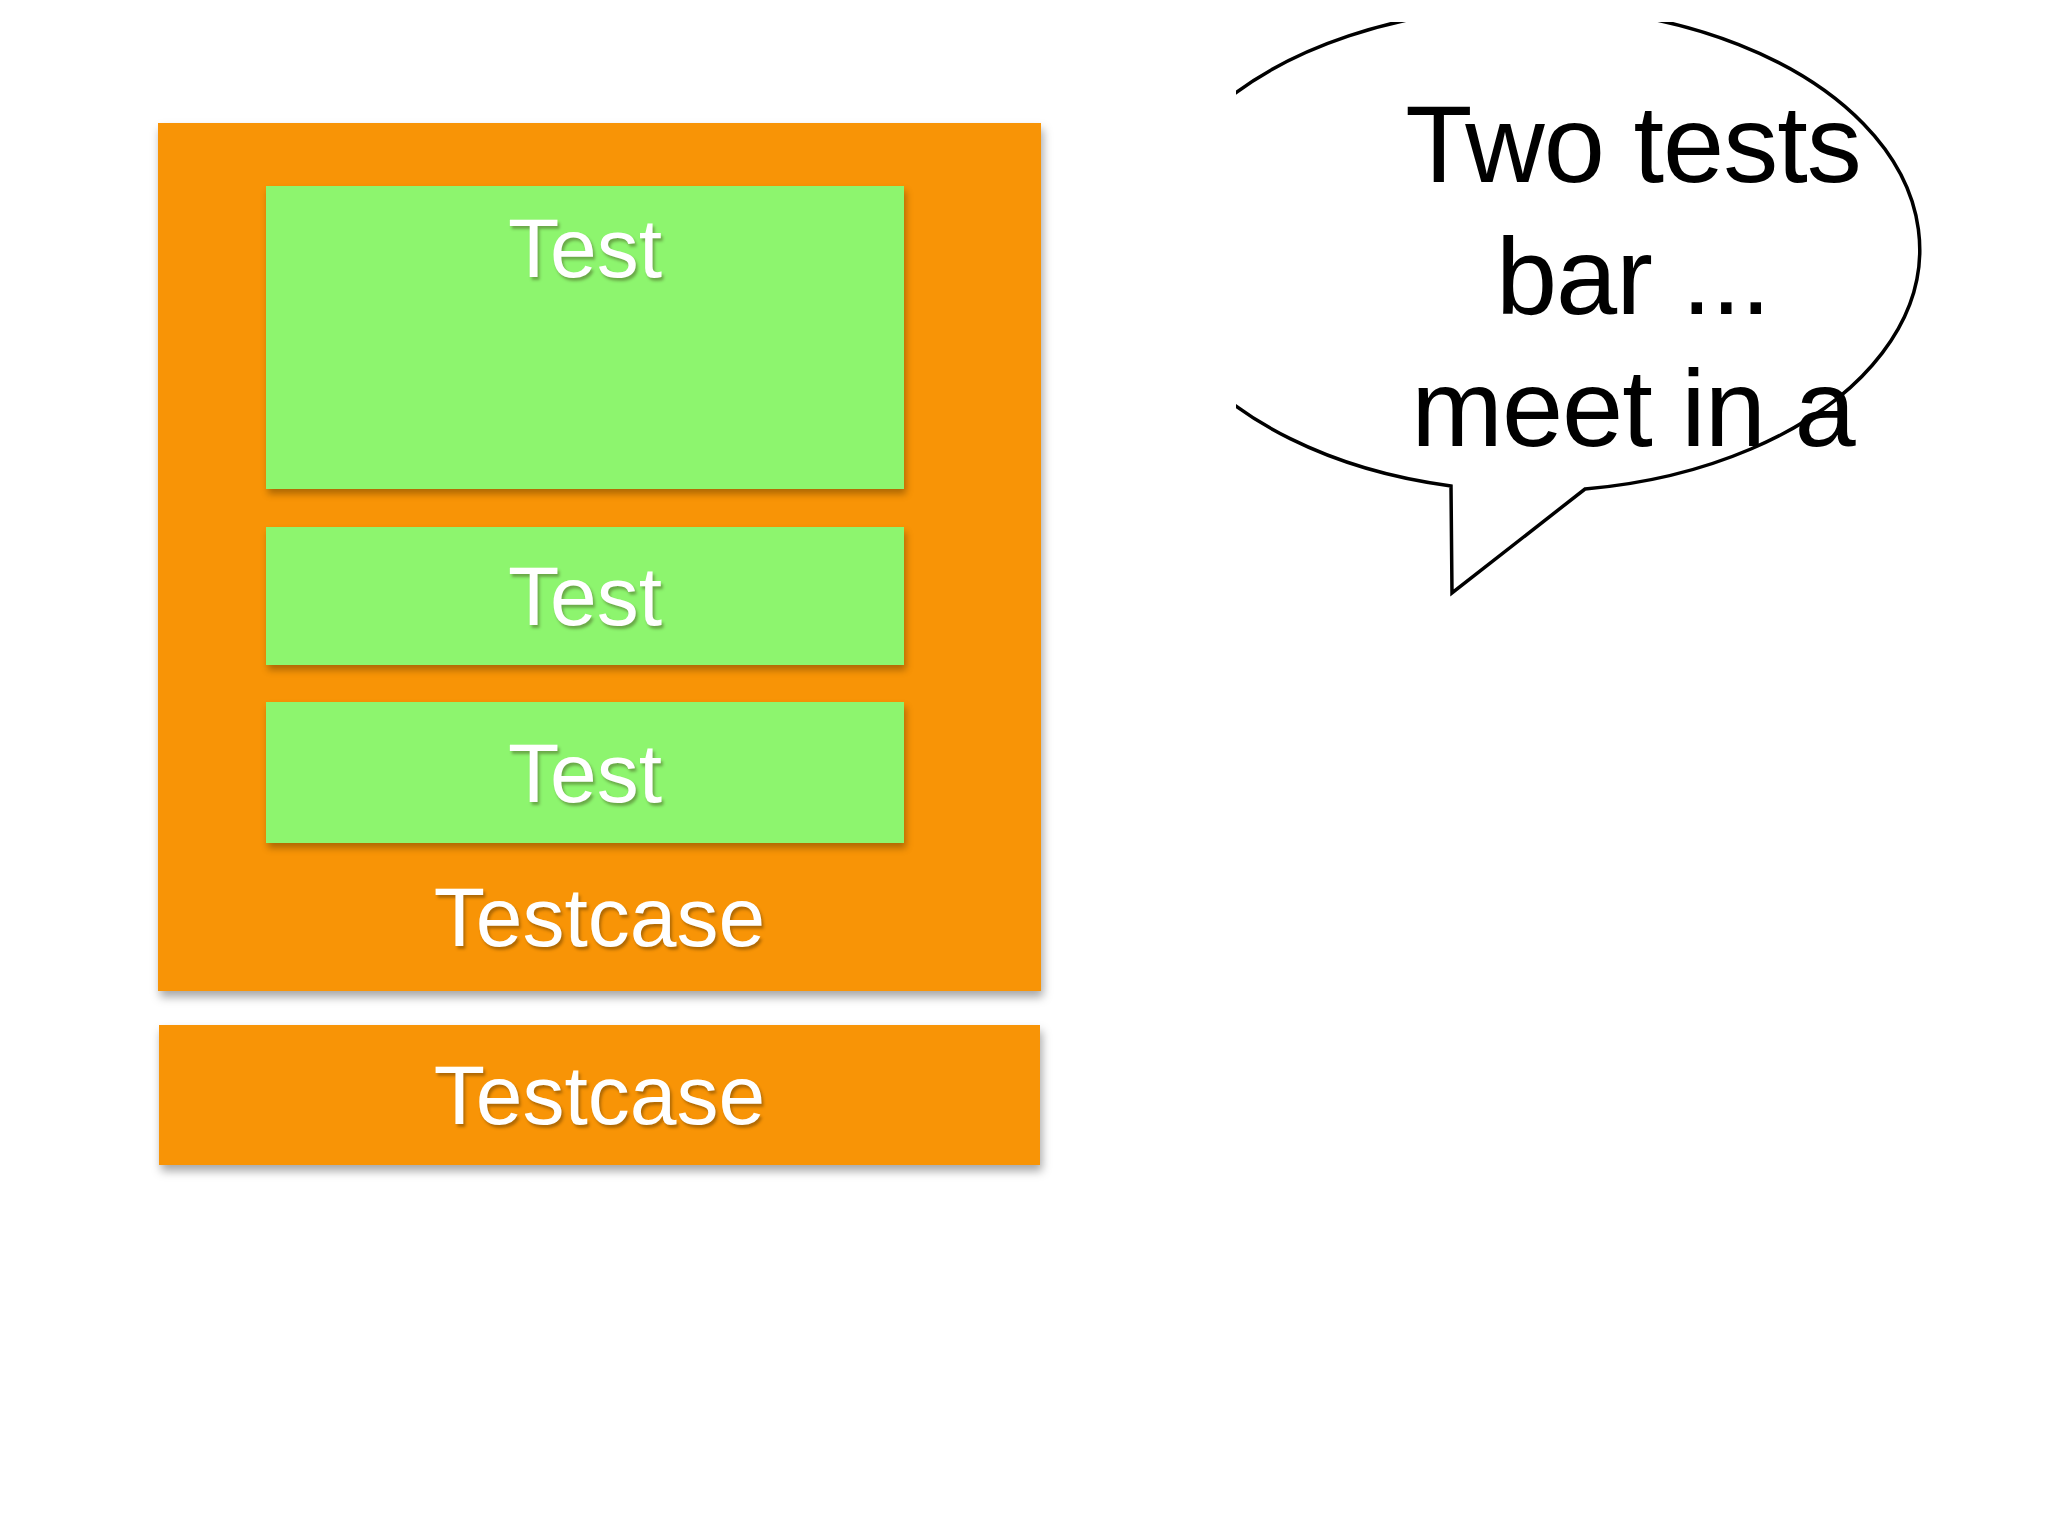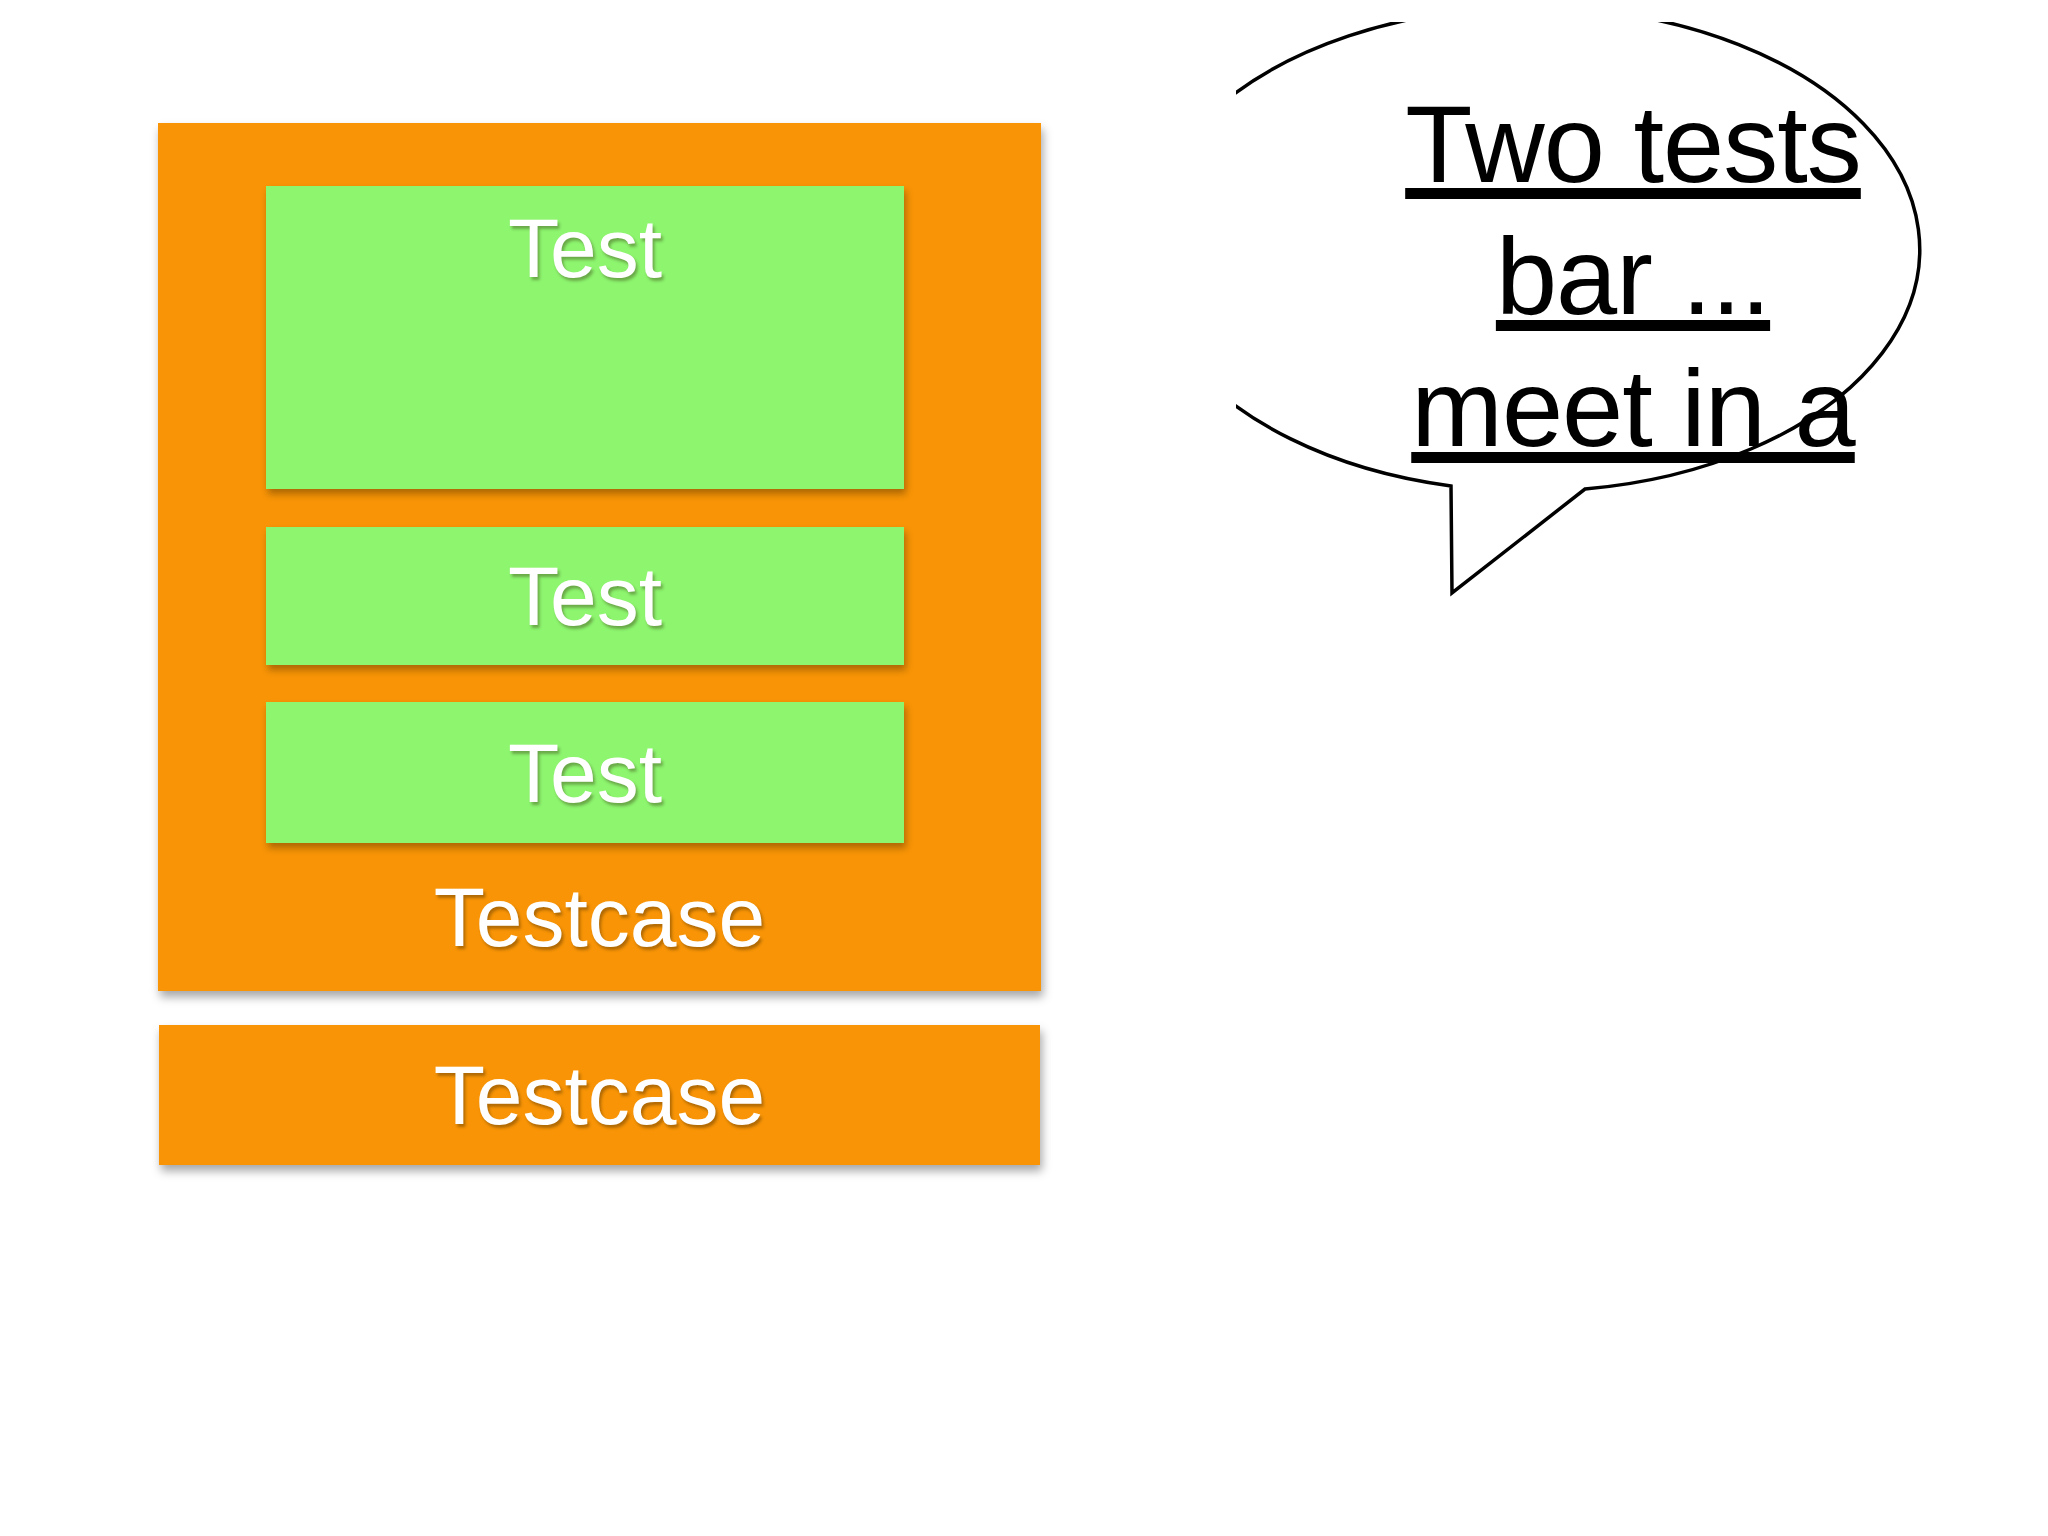--- a/index.html
+++ b/index.html
@@ -48,21 +48,20 @@
   .speech-bubble svg { position: absolute; left: 0; top: 0; }
   .bubble-text {
     position: absolute;
     left: 0; top: 56px;
     width: 794px;
     text-align: center;
     color: var(--bubble-text, #000000);
     font-size: 110px;
     line-height: 132px;
     letter-spacing: -1px;
-    text-decoration: underline;
   }
 </style>
 </head>
 <body>
 
 <div class="slide">
 
   <div class="box orange-fill outer-shadow testcase-box">
 
     <div class="box green-fill inner-shadow test-box-1">

